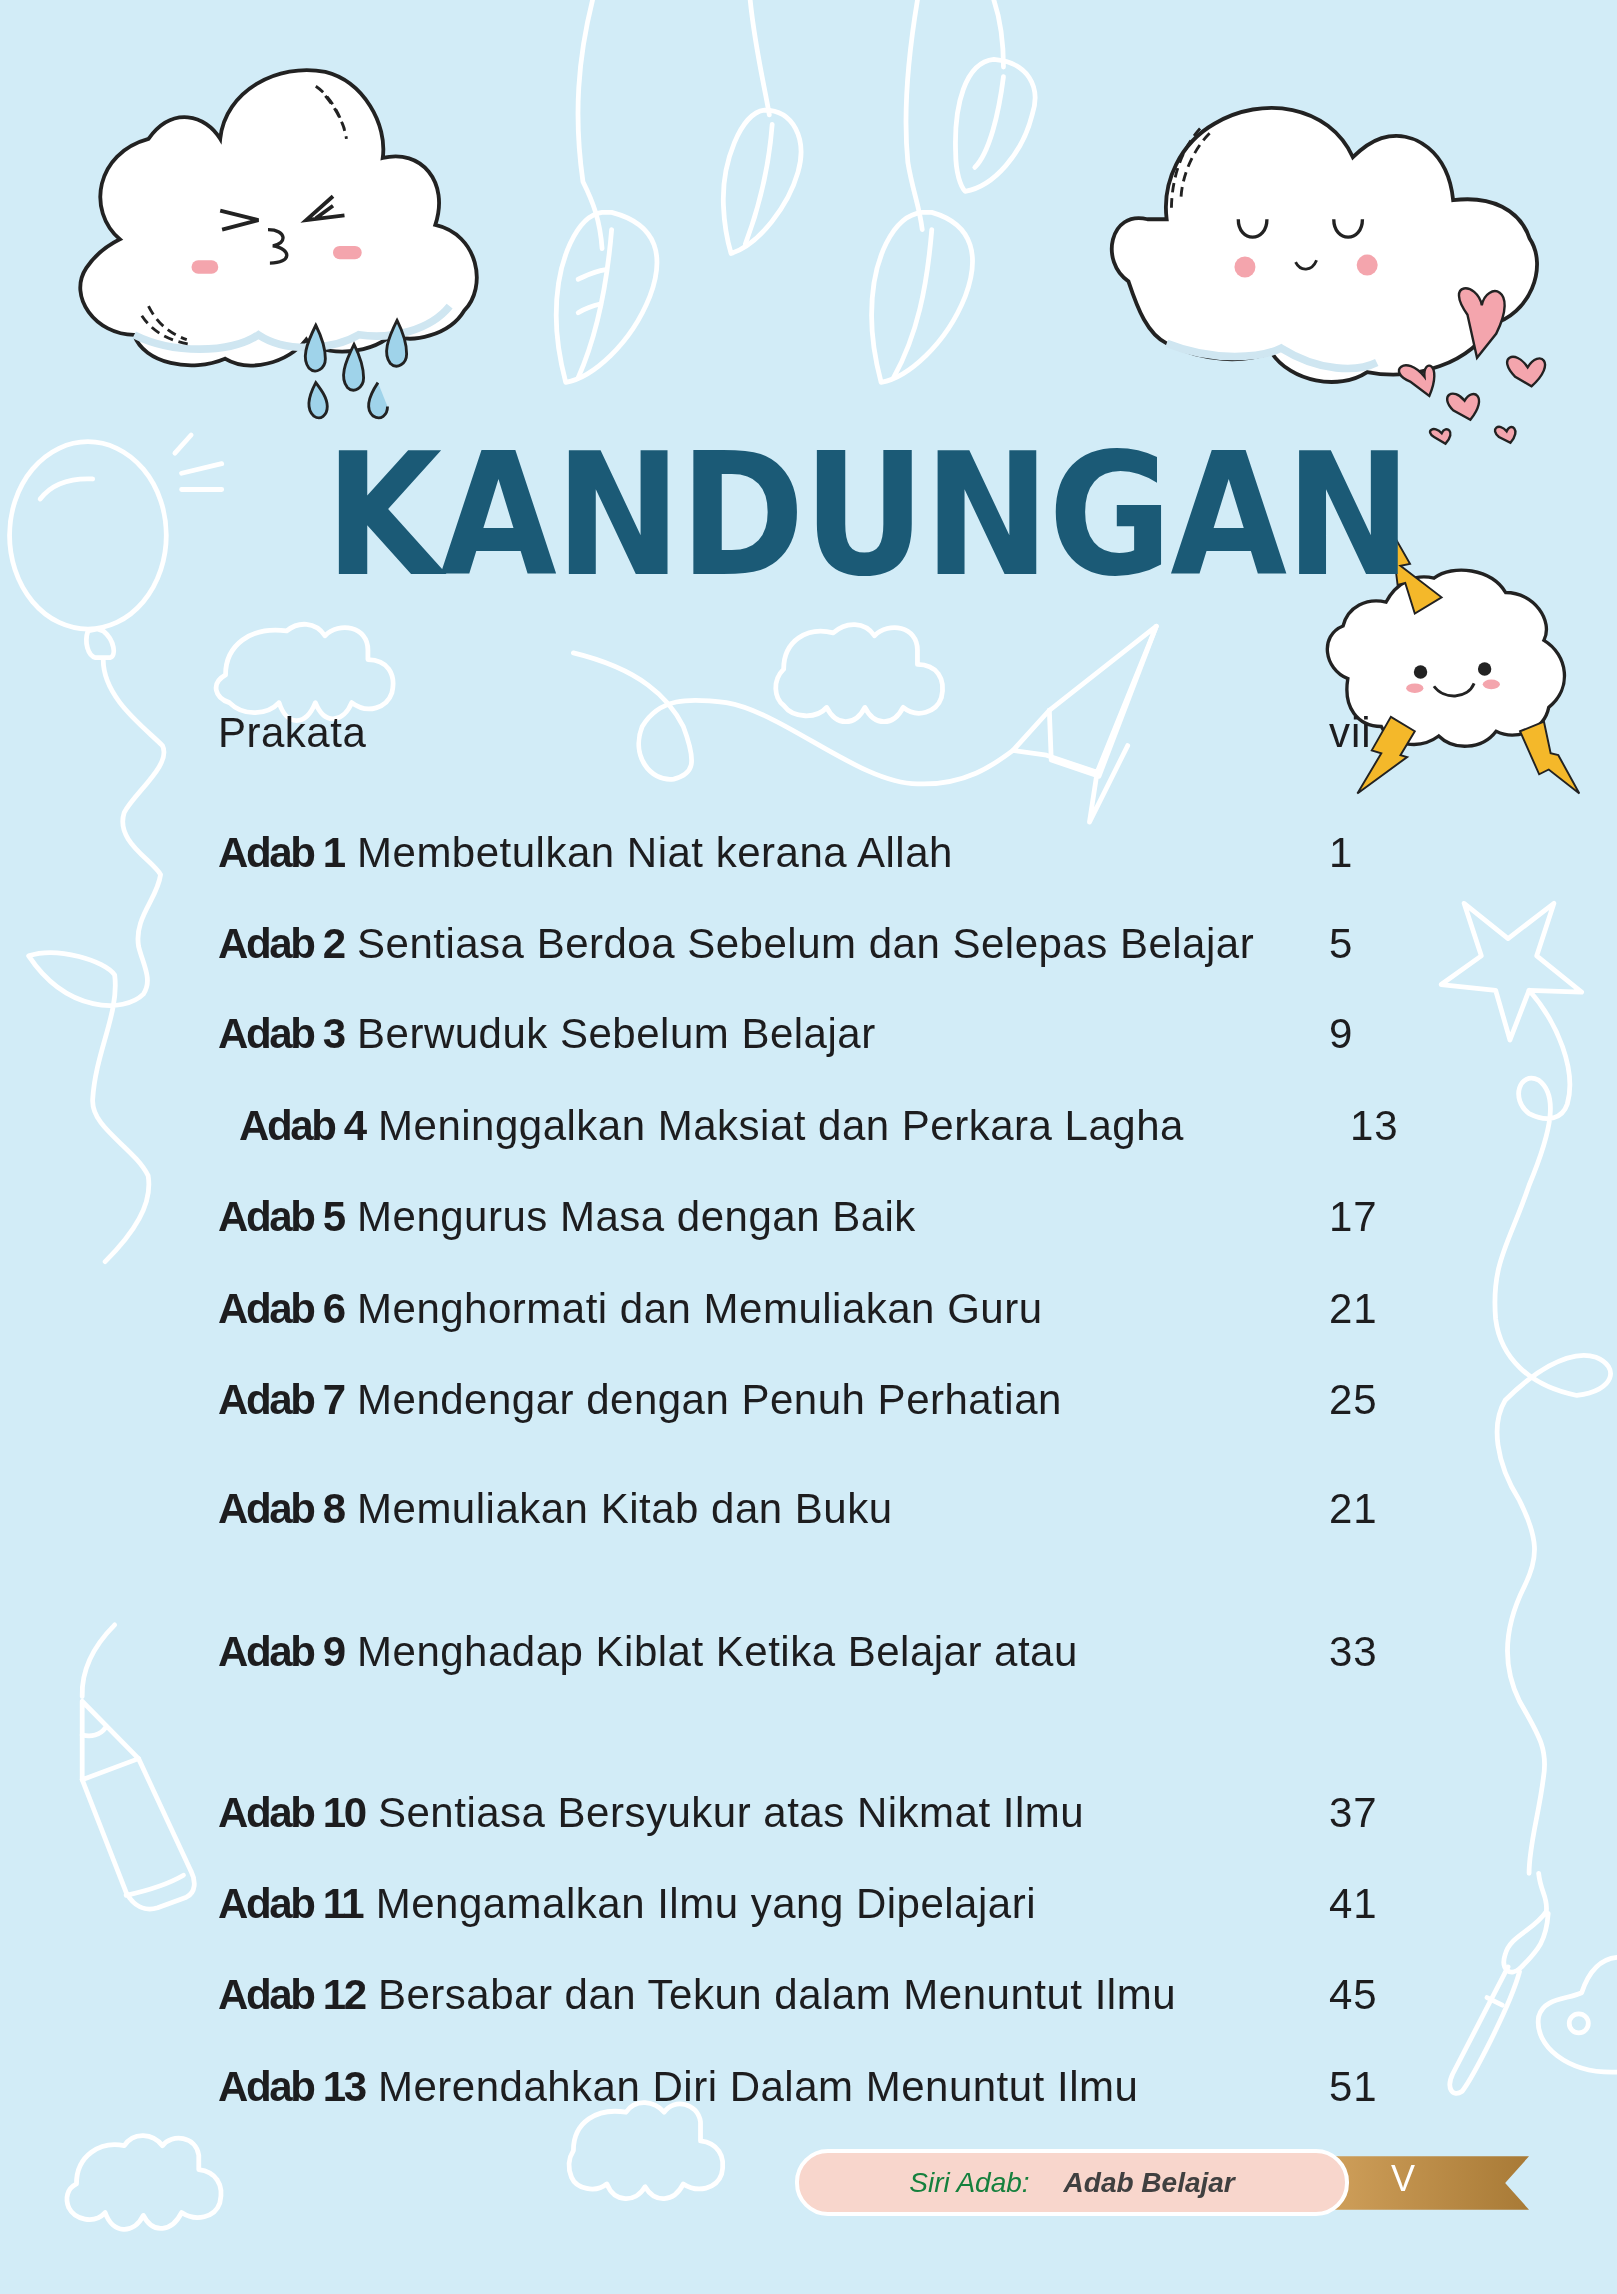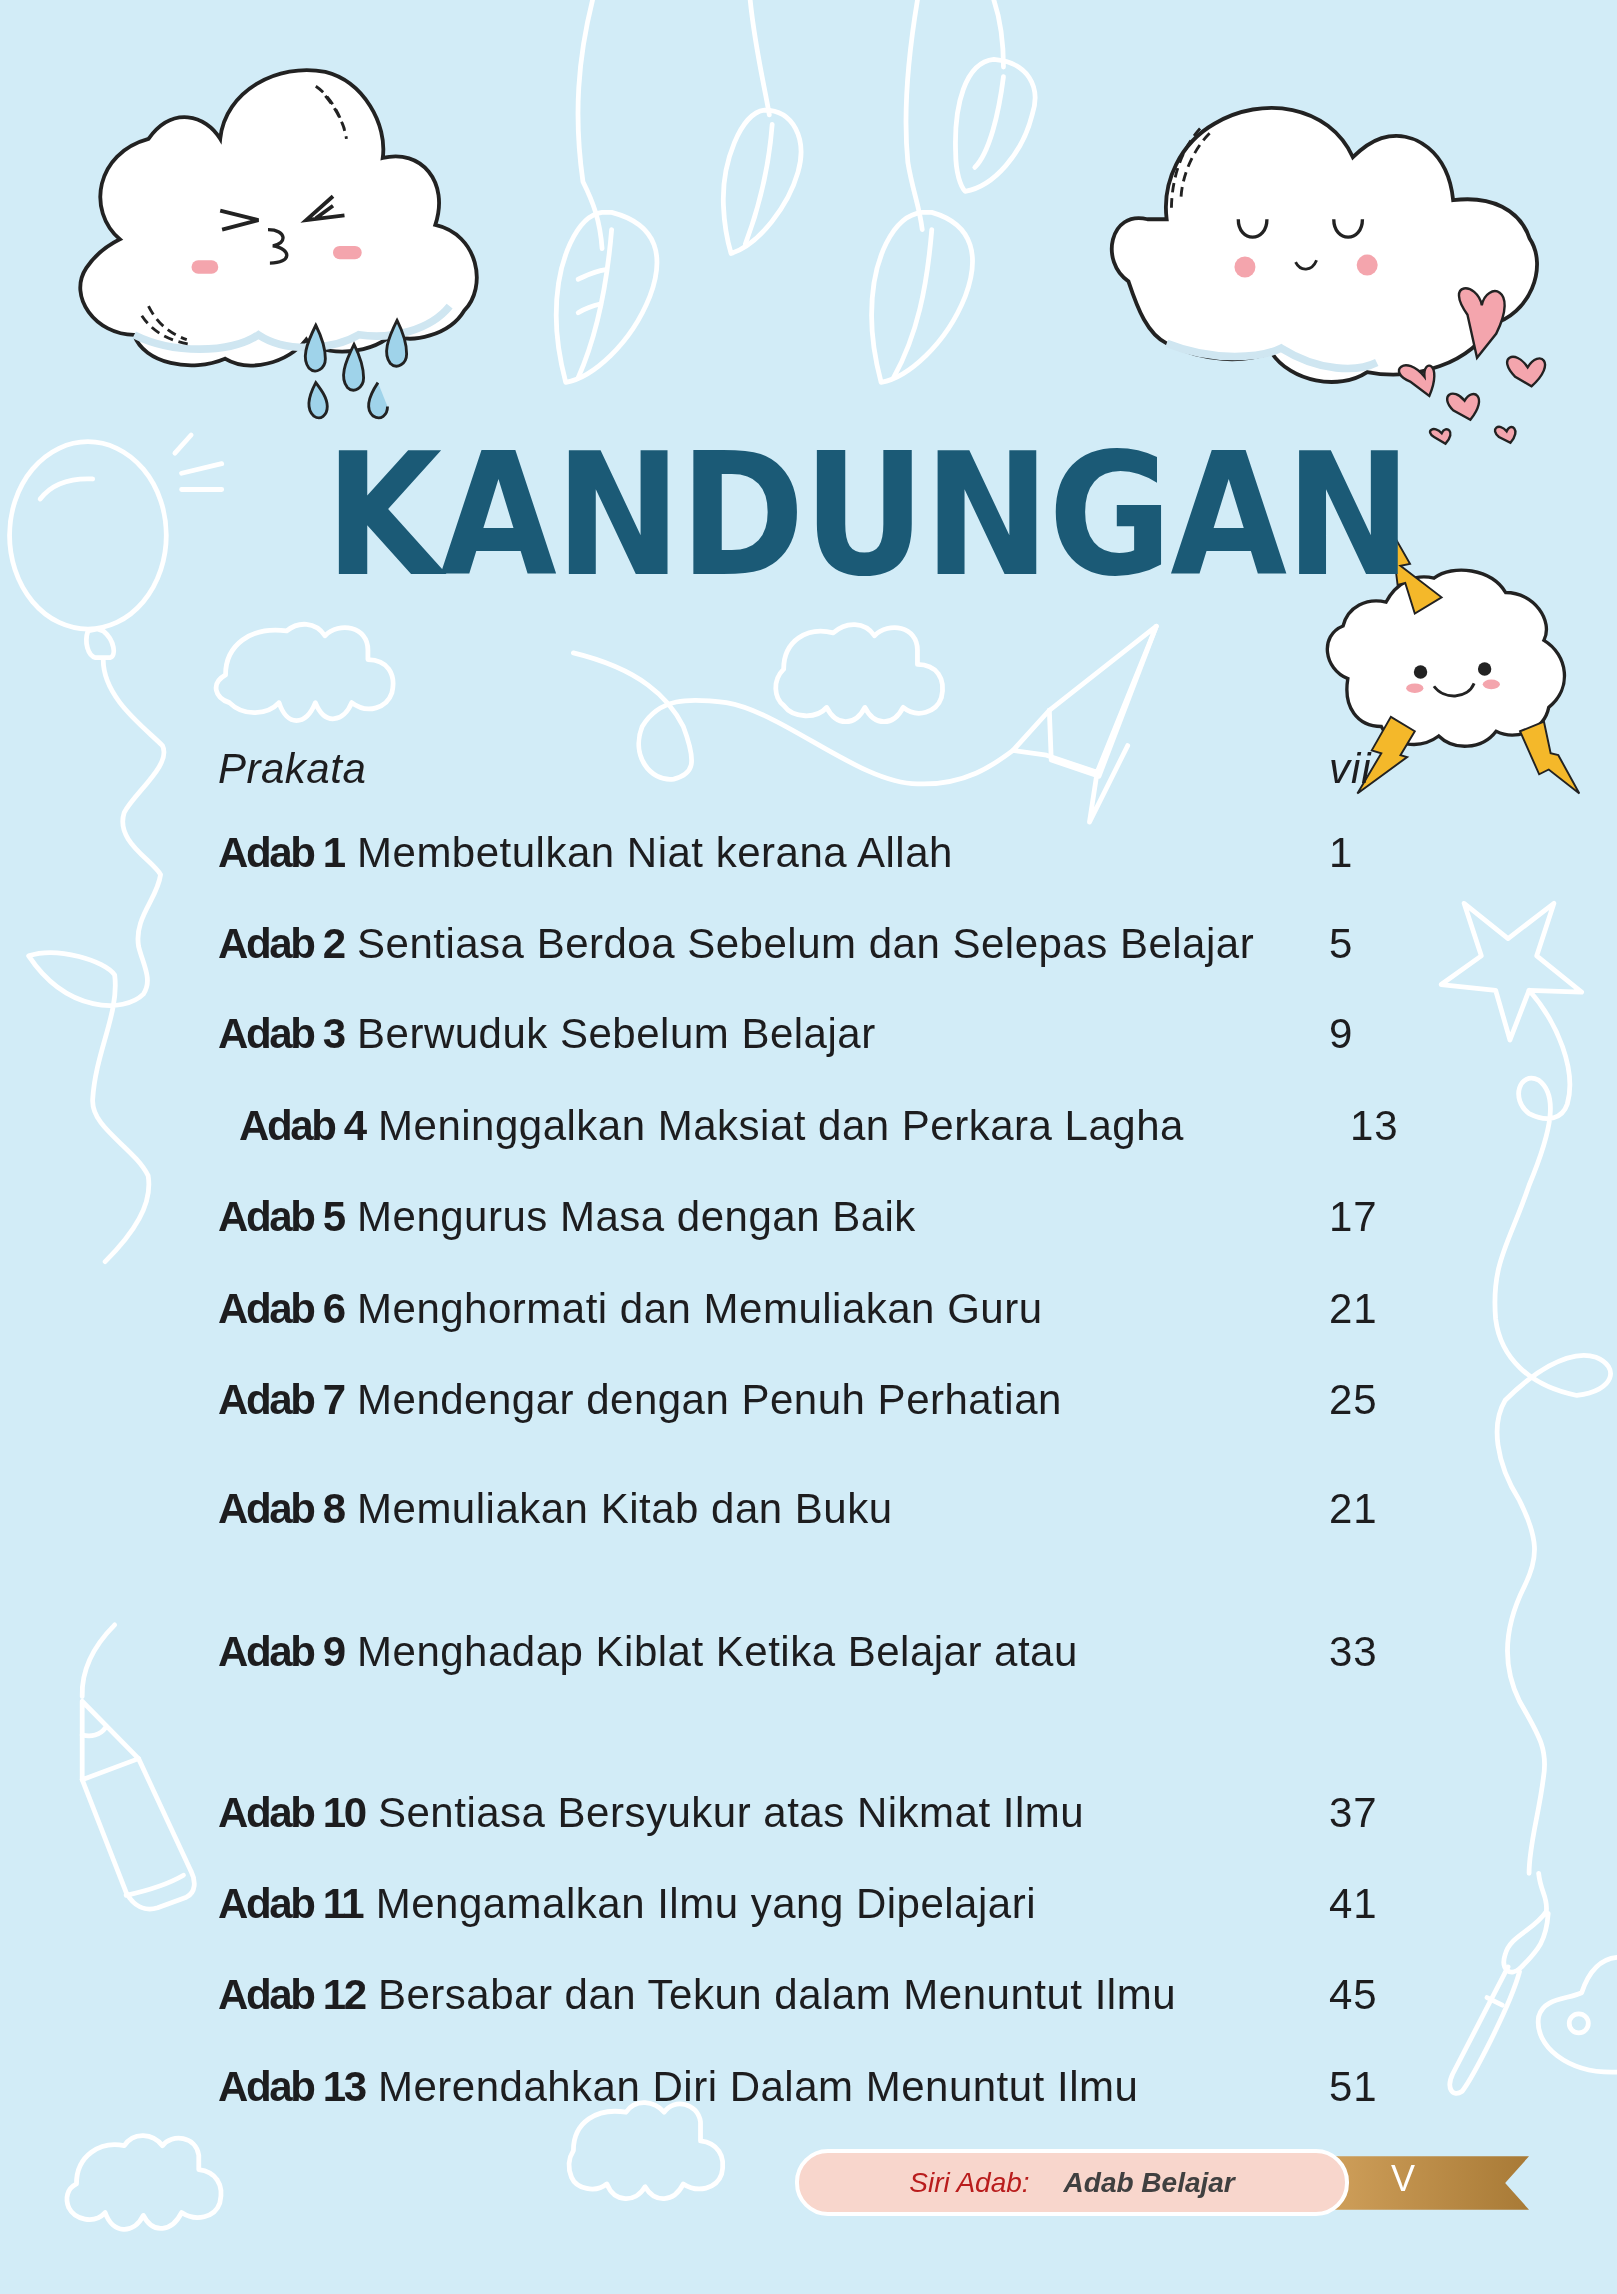--- a/index.html
+++ b/index.html
@@ -69,21 +69,21 @@
     width: 554px; height: 67px;
     background: #f8d6cc;
     border: 4.8px solid #ffffff;
     border-radius: 33px;
     display: flex; align-items: center; justify-content: center;
     font-family: "Liberation Sans", sans-serif;
     font-style: italic;
     font-size: 28px;
     z-index: 3;
   }
-  .footer .series-label { color: #b91c1c; margin-right: 34px; }
+  .footer .series-label { color: #15803d; margin-right: 34px; }
   .footer .series-name { font-weight: bold; color: #404040; }
   .ribbon {
     position: absolute;
     left: 1319px; top: 2156px;
     width: 210px; height: 54px;
     z-index: 2;
   }
   .ribbon-num {
     position: absolute;
     left: 1382px; top: 2158px;
@@ -209,21 +209,21 @@
   <g fill="#f4b82a" stroke="#222" stroke-width="2">
     <path d="M95 15 L115 50 L105 52 L148 85 L120 102 L110 70 L102 72 Z"></path>
     <path d="M95 210 L120 225 L105 250 L112 252 L60 290 L85 248 L75 245 Z"></path>
     <path d="M230 225 L255 215 L262 248 L270 250 L292 290 L260 265 L250 270 Z"></path>
   </g>
 </svg>
 
 <div class="title">KANDUNGAN</div>
 
 <div class="toc">
-  <div class="toc-row" style="top:744px;font-style:italic;">
+  <div class="toc-row" style="top:708px;">
     <span class="txt">Prakata</span>
     <span class="pg">vii</span>
   </div>
   <div class="toc-row" style="top:828px;">
     <span class="adab">Adab 1</span><span class="txt">Membetulkan Niat kerana Allah</span>
     <span class="pg">1</span>
   </div>
   <div class="toc-row" style="top:919px;">
     <span class="adab">Adab 2</span><span class="txt">Sentiasa Berdoa Sebelum dan Selepas Belajar</span>
     <span class="pg">5</span>

